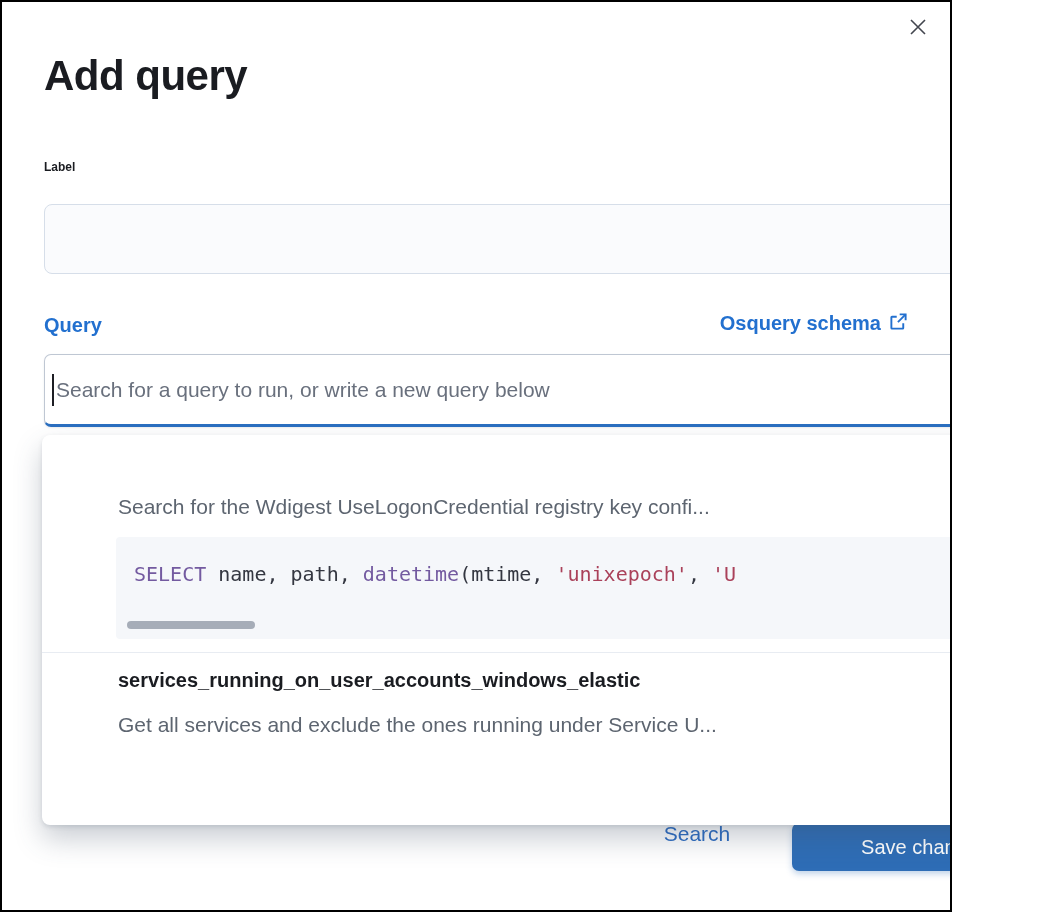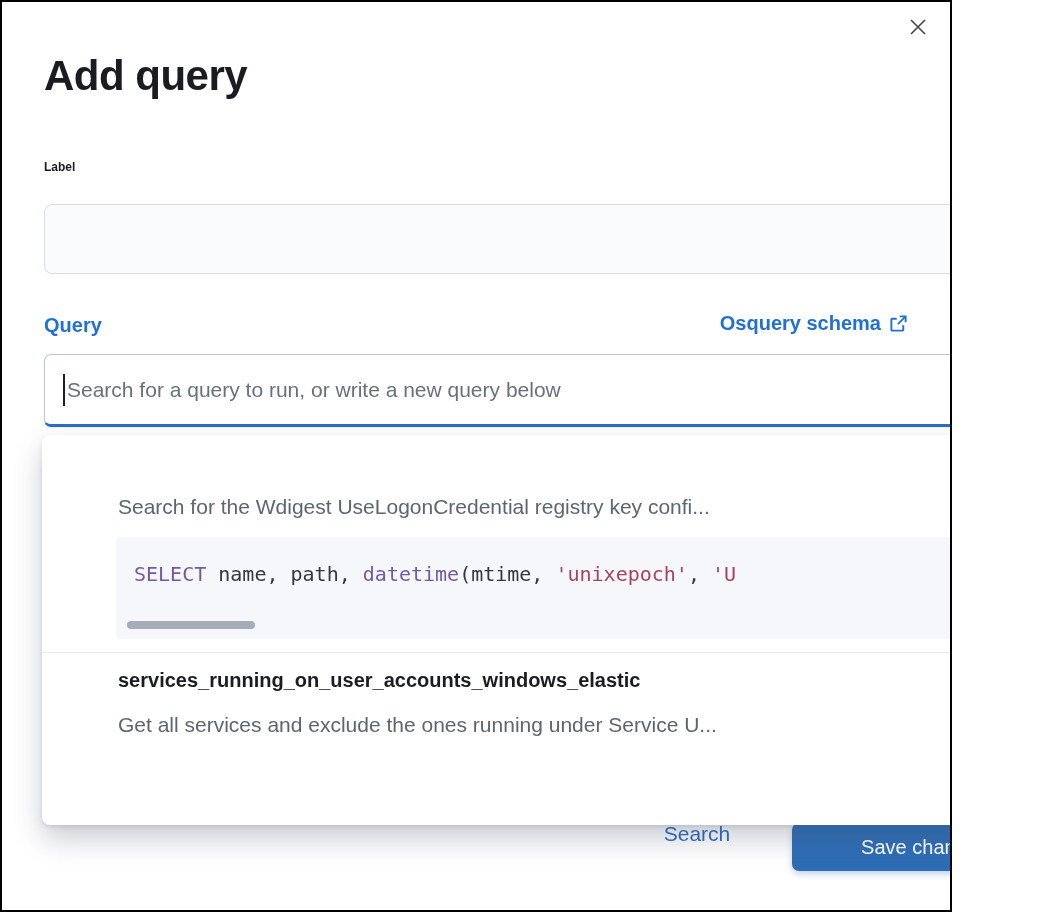--- a/index.html
+++ b/index.html
@@ -17,26 +17,26 @@
 
   
   .field-label { position:absolute; left:42px; top:158px; font-size:12px; font-weight:700; color:#1a1c21; }
   .label-input { position:absolute; left:42px; top:202px; width:980px; height:70px;
                  background:#fafbfd; border:1px solid #d6dee9; border-radius:8px;
                  font-size:21px; color:#343741; padding:0 20px; outline:none; }
 
   
   .query-label { position:absolute; left:42px; top:312px; font-size:20px; font-weight:700; color:#2270cf; }
   .schema-link { position:absolute; right:42px; top:310px; font-size:20px; font-weight:700;
-                 color:#2270cf; text-decoration:none; display:flex; align-items:center; gap:8px; }
+                 color:#2270cf; text-decoration:none; display:flex; align-items:flex-start; gap:8px; }
 
   
   .combobox { position:absolute; left:42px; top:352px; width:980px; height:73px;
               background:#fff; border:1px solid #bfc7d3; border-bottom:3px solid #2a6ebf;
-              border-radius:7px; display:flex; align-items:center; padding:0 18px; z-index:3;
+              border-radius:7px; display:flex; align-items:center; padding:0 7px; z-index:3;
               box-shadow:0 1px 2px rgba(120,130,150,0.15); }
   .caret { width:2px; height:32px; background:#1d1e24; margin-right:2px; }
   .combo-placeholder { font-size:21px; color:#69707d; flex:1; white-space:nowrap; overflow:hidden; }
   .combo-chevron { color:#343741; margin-left:10px; }
 
   
   .footer { position:absolute; left:0; right:0; top:806px; height:70px; z-index:1; }
   .cancel-btn { position:absolute; left:640px; top:14px; width:110px; background:none; border:none;
                 color:#2b6bc2; font-size:21px; font-weight:500; font-family:inherit; cursor:pointer; }
   .save-btn { position:absolute; left:790px; top:15px; width:233px; height:48px;

